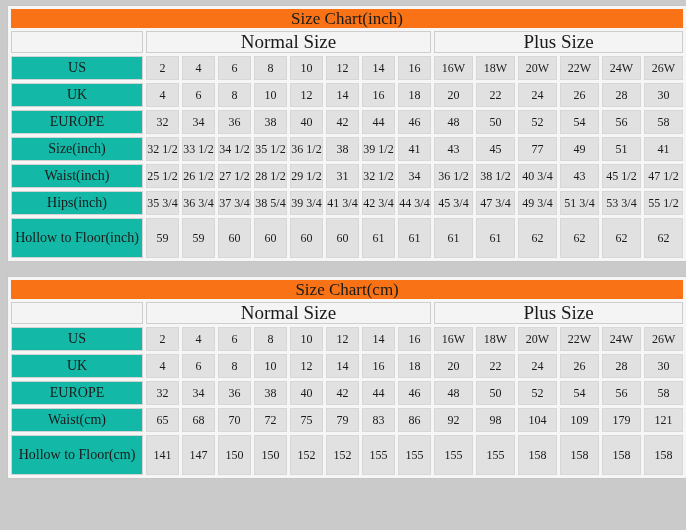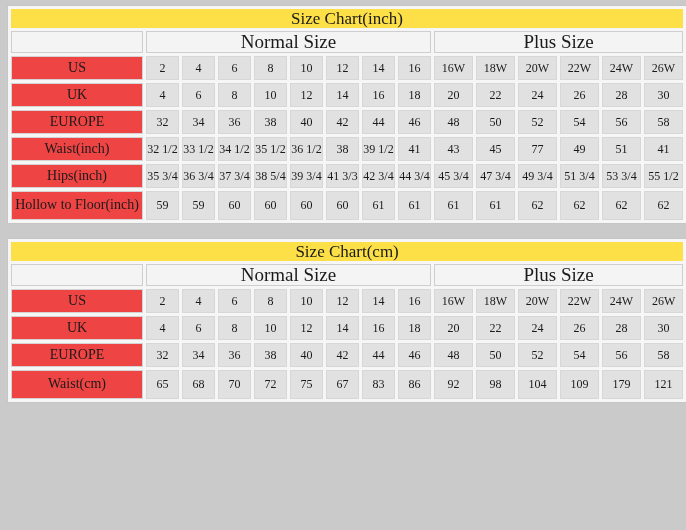--- a/index.html
+++ b/index.html
@@ -27,43 +27,43 @@
   }
   col.c-label  { width: 132px; }
   col.c-normal { width: 33px; }
   col.c-plus   { width: 39px; }
 
   td { text-align: center; vertical-align: middle; line-height: 1.05; }
 
   tr.title-row td {
     height: 19px;
     font-size: 17px;
-    background: #fde047;
+    background: #f97316;
     border: none;
   }
   tr.group-row td {
     height: 20px;
     font-size: 19px;
     background: #f4f4f4;
     border: 1px solid #cecece;
   }
   td.label-cell {
-    background: #ef4444;
+    background: #14b8a6;
     border: 1px solid #d3d3d3;
     font-size: 14px;
   }
   td.data-cell {
     background: #e1e1e1;
     border: 1px solid #d7d7d7;
     font-size: 12px;
     white-space: nowrap;
     overflow: hidden;
   }
   tr.data-row td { height: 24px; }
-  tr.data-row:last-child td { height: 29px; margin-left: 44px; }
+  tr.data-row:last-child td { height: 40px; margin-left: 44px; }
 </style>
 </head>
 <body>
 
 <div class="page">
   <table class="size-table">
       <colgroup>
         <col class="c-label">
         <col class="c-normal">
         <col class="c-normal">
@@ -134,44 +134,61 @@
           <td class="data-cell">44</td>
           <td class="data-cell">46</td>
           <td class="data-cell">48</td>
           <td class="data-cell">50</td>
           <td class="data-cell">52</td>
           <td class="data-cell">54</td>
           <td class="data-cell">56</td>
           <td class="data-cell">58</td>
         </tr>
         <tr class="data-row">
-          <td class="label-cell">Waist(inch)</td>
+          <td class="label-cell">Size(inch)</td>
           <td class="data-cell">32 1/2</td>
           <td class="data-cell">33 1/2</td>
           <td class="data-cell">34 1/2</td>
           <td class="data-cell">35 1/2</td>
           <td class="data-cell">36 1/2</td>
           <td class="data-cell">38</td>
           <td class="data-cell">39 1/2</td>
           <td class="data-cell">41</td>
           <td class="data-cell">43</td>
           <td class="data-cell">45</td>
           <td class="data-cell">77</td>
           <td class="data-cell">49</td>
           <td class="data-cell">51</td>
           <td class="data-cell">41</td>
         </tr>
         <tr class="data-row">
+          <td class="label-cell">Waist(inch)</td>
+          <td class="data-cell">25 1/2</td>
+          <td class="data-cell">26 1/2</td>
+          <td class="data-cell">27 1/2</td>
+          <td class="data-cell">28 1/2</td>
+          <td class="data-cell">29 1/2</td>
+          <td class="data-cell">31</td>
+          <td class="data-cell">32 1/2</td>
+          <td class="data-cell">34</td>
+          <td class="data-cell">36 1/2</td>
+          <td class="data-cell">38 1/2</td>
+          <td class="data-cell">40 3/4</td>
+          <td class="data-cell">43</td>
+          <td class="data-cell">45 1/2</td>
+          <td class="data-cell">47 1/2</td>
+        </tr>
+        <tr class="data-row">
           <td class="label-cell">Hips(inch)</td>
           <td class="data-cell">35 3/4</td>
           <td class="data-cell">36 3/4</td>
           <td class="data-cell">37 3/4</td>
           <td class="data-cell">38 5/4</td>
           <td class="data-cell">39 3/4</td>
-          <td class="data-cell">41 3/3</td>
+          <td class="data-cell">41 3/4</td>
           <td class="data-cell">42 3/4</td>
           <td class="data-cell">44 3/4</td>
           <td class="data-cell">45 3/4</td>
           <td class="data-cell">47 3/4</td>
           <td class="data-cell">49 3/4</td>
           <td class="data-cell">51 3/4</td>
           <td class="data-cell">53 3/4</td>
           <td class="data-cell">55 1/2</td>
         </tr>
         <tr class="data-row">
@@ -271,25 +288,42 @@
           <td class="data-cell">56</td>
           <td class="data-cell">58</td>
         </tr>
         <tr class="data-row">
           <td class="label-cell">Waist(cm)</td>
           <td class="data-cell">65</td>
           <td class="data-cell">68</td>
           <td class="data-cell">70</td>
           <td class="data-cell">72</td>
           <td class="data-cell">75</td>
-          <td class="data-cell">67</td>
+          <td class="data-cell">79</td>
           <td class="data-cell">83</td>
           <td class="data-cell">86</td>
           <td class="data-cell">92</td>
           <td class="data-cell">98</td>
           <td class="data-cell">104</td>
           <td class="data-cell">109</td>
           <td class="data-cell">179</td>
           <td class="data-cell">121</td>
         </tr>
+        <tr class="data-row">
+          <td class="label-cell">Hollow to Floor(cm)</td>
+          <td class="data-cell">141</td>
+          <td class="data-cell">147</td>
+          <td class="data-cell">150</td>
+          <td class="data-cell">150</td>
+          <td class="data-cell">152</td>
+          <td class="data-cell">152</td>
+          <td class="data-cell">155</td>
+          <td class="data-cell">155</td>
+          <td class="data-cell">155</td>
+          <td class="data-cell">155</td>
+          <td class="data-cell">158</td>
+          <td class="data-cell">158</td>
+          <td class="data-cell">158</td>
+          <td class="data-cell">158</td>
+        </tr>
       </tbody>
     </table>
 </div>
 
 </body></html>

